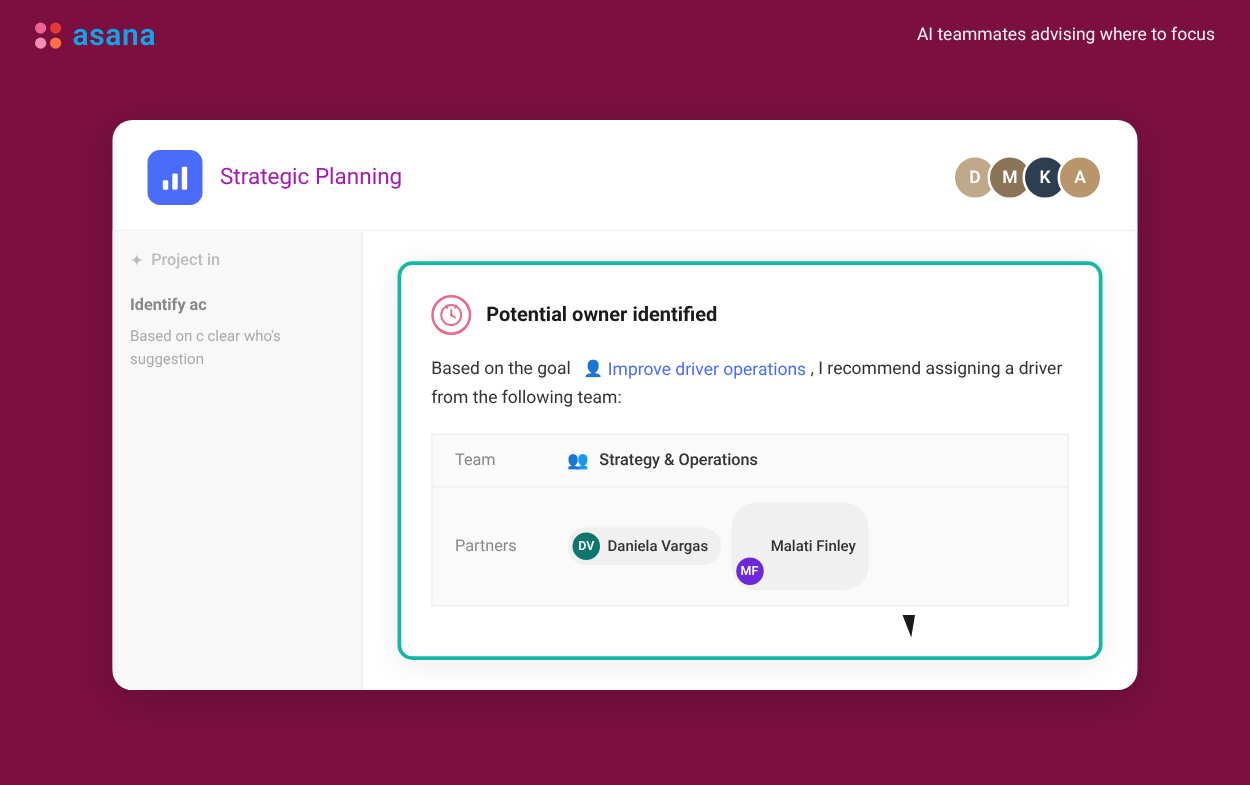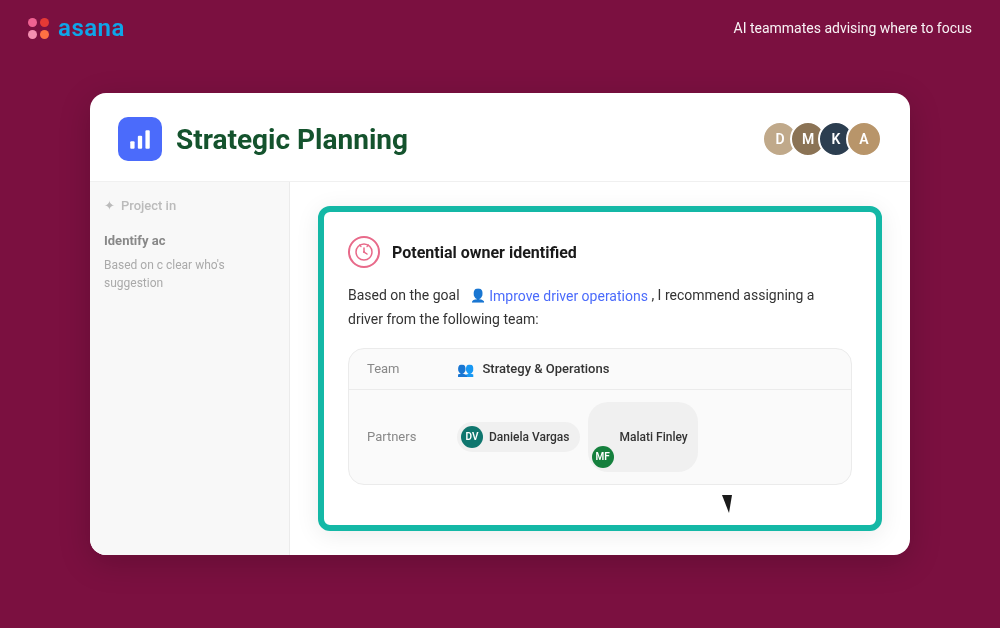--- a/index.html
+++ b/index.html
@@ -92,23 +92,23 @@
       border-radius: 10px;
       display: flex;
       align-items: center;
       justify-content: center;
     }
     .card-icon svg {
       width: 26px;
       height: 26px;
     }
     .card-title {
-      font-size: 28px;
-      font-weight: 700;
-      color: #14532d;
+      font-size: 18px;
+      font-weight: 400;
+      color: #a21caf;
     }
     .avatar-group {
       display: flex;
       align-items: center;
     }
     .avatar {
       width: 36px;
       height: 36px;
       border-radius: 50%;
       border: 2px solid #fff;
@@ -171,21 +171,21 @@
     
     .main-content {
       margin-left: 200px;
       padding: 24px 28px;
       position: relative;
     }
 
     
     .ai-panel {
       background: #fff;
-      border: 6px solid #14b8a6;
+      border: 3px solid #14b8a6;
       border-radius: 12px;
       padding: 24px 24px 20px 24px;
       box-shadow: 0 4px 24px rgba(0,0,0,0.08);
     }
 
     .ai-panel-header {
       display: flex;
       align-items: center;
       gap: 12px;
       margin-bottom: 16px;
@@ -222,21 +222,21 @@
     }
     .goal-person-icon {
       font-size: 13px;
       color: #4B6BFB;
     }
 
     
     .info-table {
       background: #fafafa;
       border: 1px solid #ebebeb;
-      border-radius: 16px;
+      border-radius: 0;
       overflow: hidden;
       margin-bottom: 20px;
     }
     .info-row {
       display: flex;
       align-items: center;
       padding: 12px 18px;
       border-bottom: 1px solid #ebebeb;
     }
     .info-row:last-child { border-bottom: none; }
@@ -274,21 +274,21 @@
       height: 22px;
       border-radius: 50%;
       background: #0f766e;
       display: flex;
       align-items: center;
       justify-content: center;
       font-size: 10px;
       color: #fff;
       font-weight: 600;
     }
-    .partner-avatar.pa2 { background: #15803d; margin-top: 40px; }
+    .partner-avatar.pa2 { background: #6d28d9; margin-top: 40px; }
 
     
     .action-row {
       display: flex;
       align-items: center;
       justify-content: flex-end;
       gap: 12px;
     }
     .btn-skip {
       background: none;

